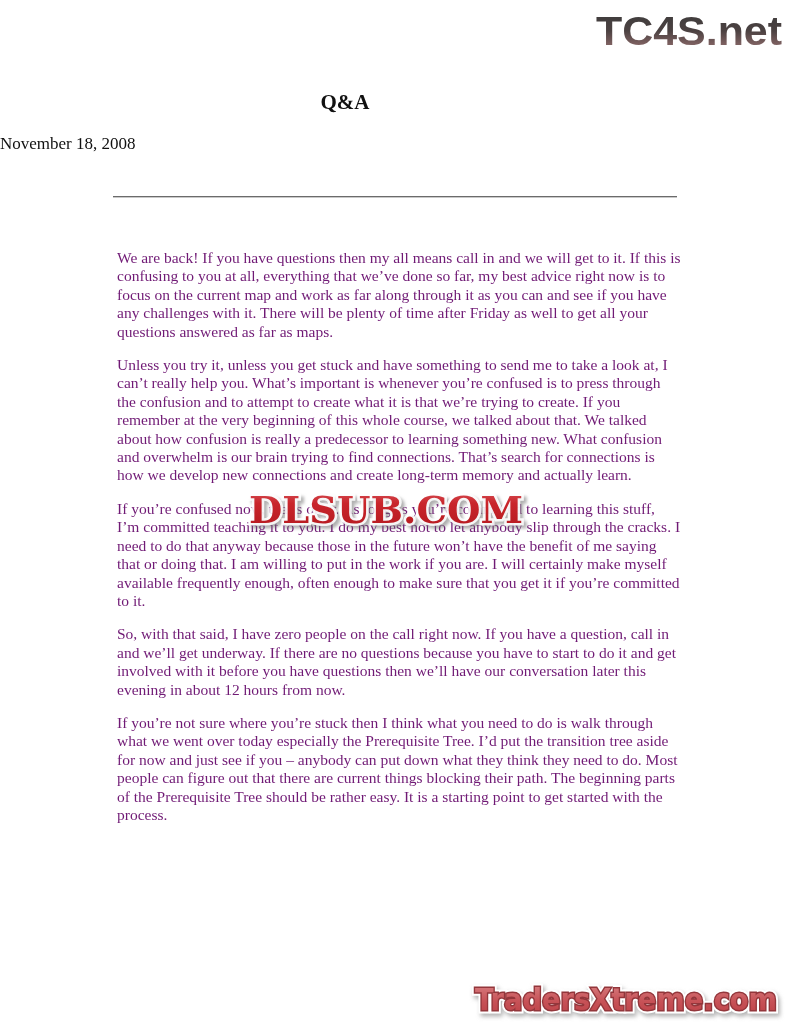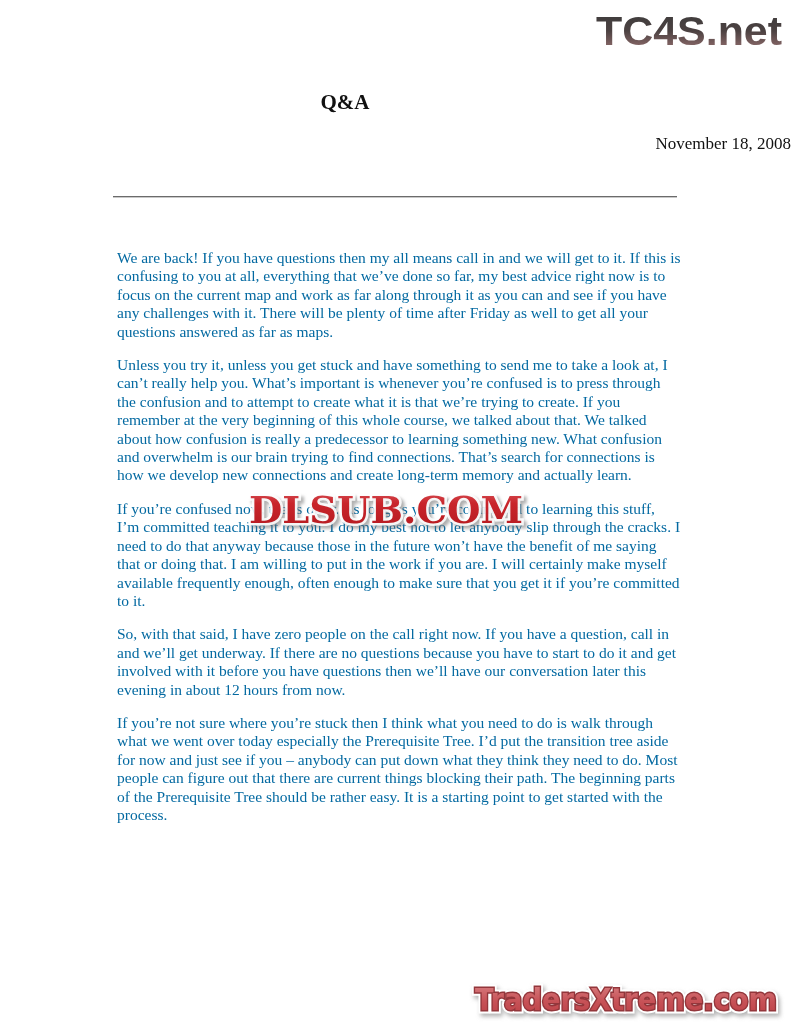--- a/index.html
+++ b/index.html
@@ -28,21 +28,21 @@
     font-size: 21px;
     font-weight: bold;
     color: #111111;
     padding-left: 16px;
   }
   .doc-date {
     position: absolute;
     top: 134px;
     left: 0;
     width: 791px;
-    text-align: right;
+    text-align: left;
     font-family: "Liberation Serif", serif;
     font-size: 17px;
     color: #111111;
   }
   .divider-rule {
     position: absolute;
     top: 196px;
     left: 113px;
     width: 564px;
     height: 2px;
@@ -50,21 +50,21 @@
     border-bottom: 1px solid #c9c9c9;
   }
   .doc-body {
     position: absolute;
     top: 249px;
     left: 117px;
     width: 564px;
     font-family: "Liberation Serif", serif;
     font-size: 15.5px;
     line-height: 18.4px;
-    color: #0369a1;
+    color: #701a75;
     text-align: left;
   }
   .doc-body p { margin: 0 0 15px 0; }
   .watermark-svg {
     position: absolute;
     left: 240px;
     top: 485px;
     filter: drop-shadow(3px 3px 1.5px rgba(105,105,105,0.55));
   }
   .footer-logo-svg {

